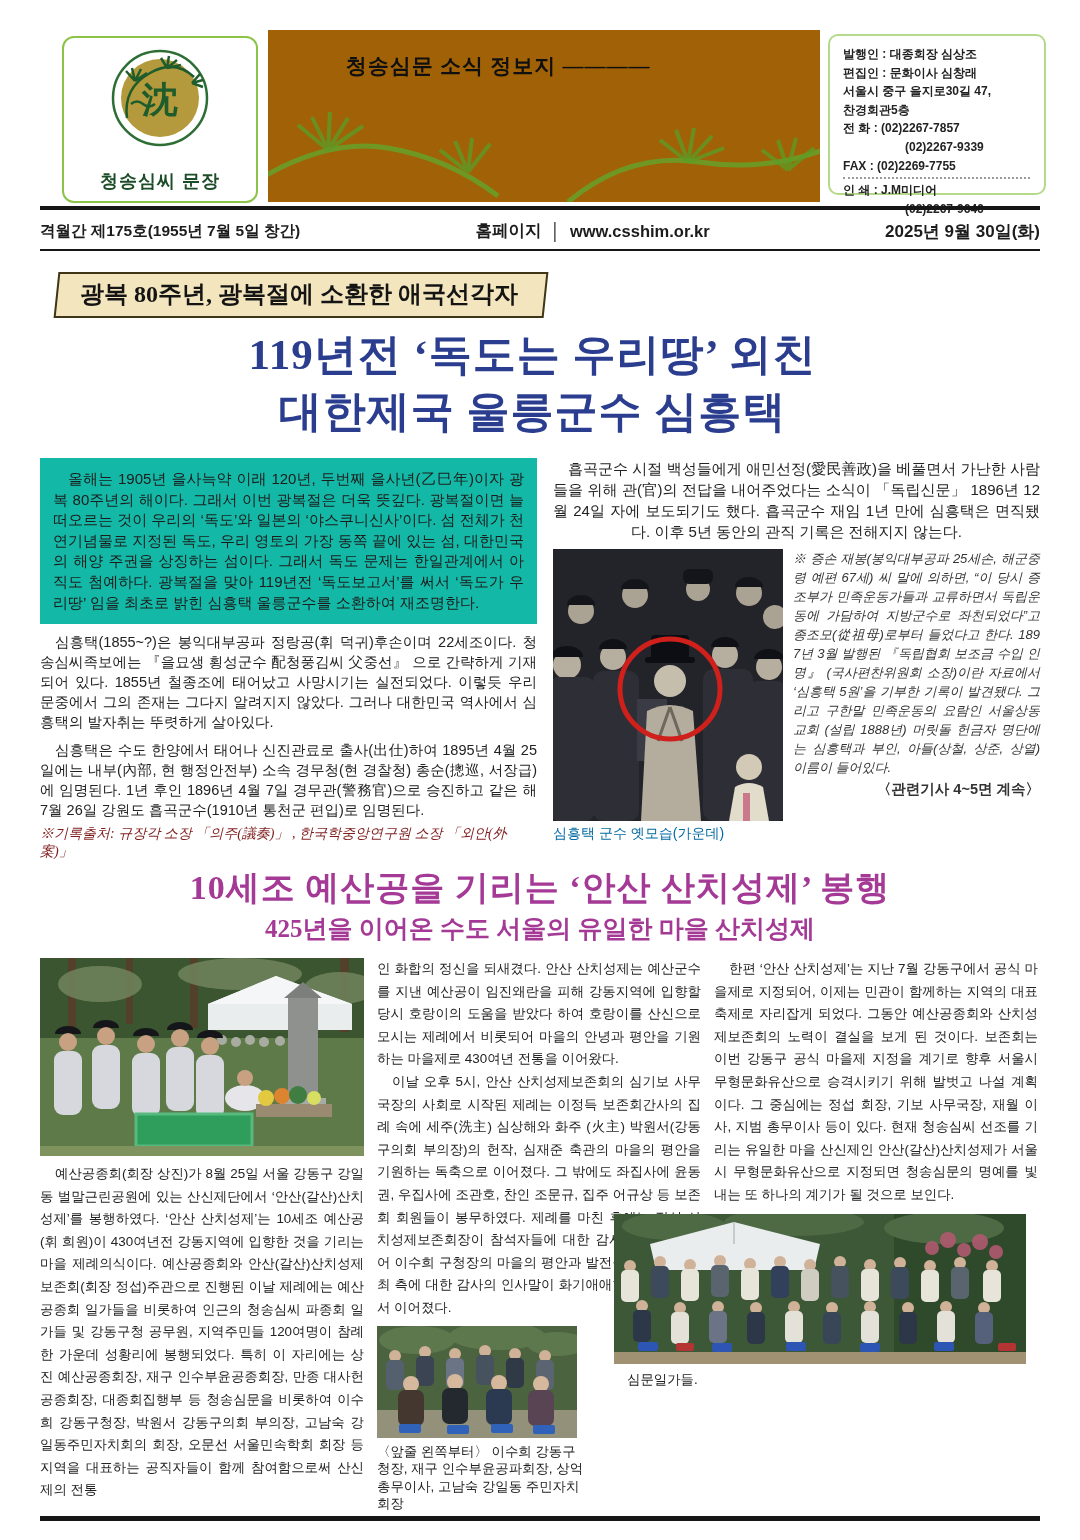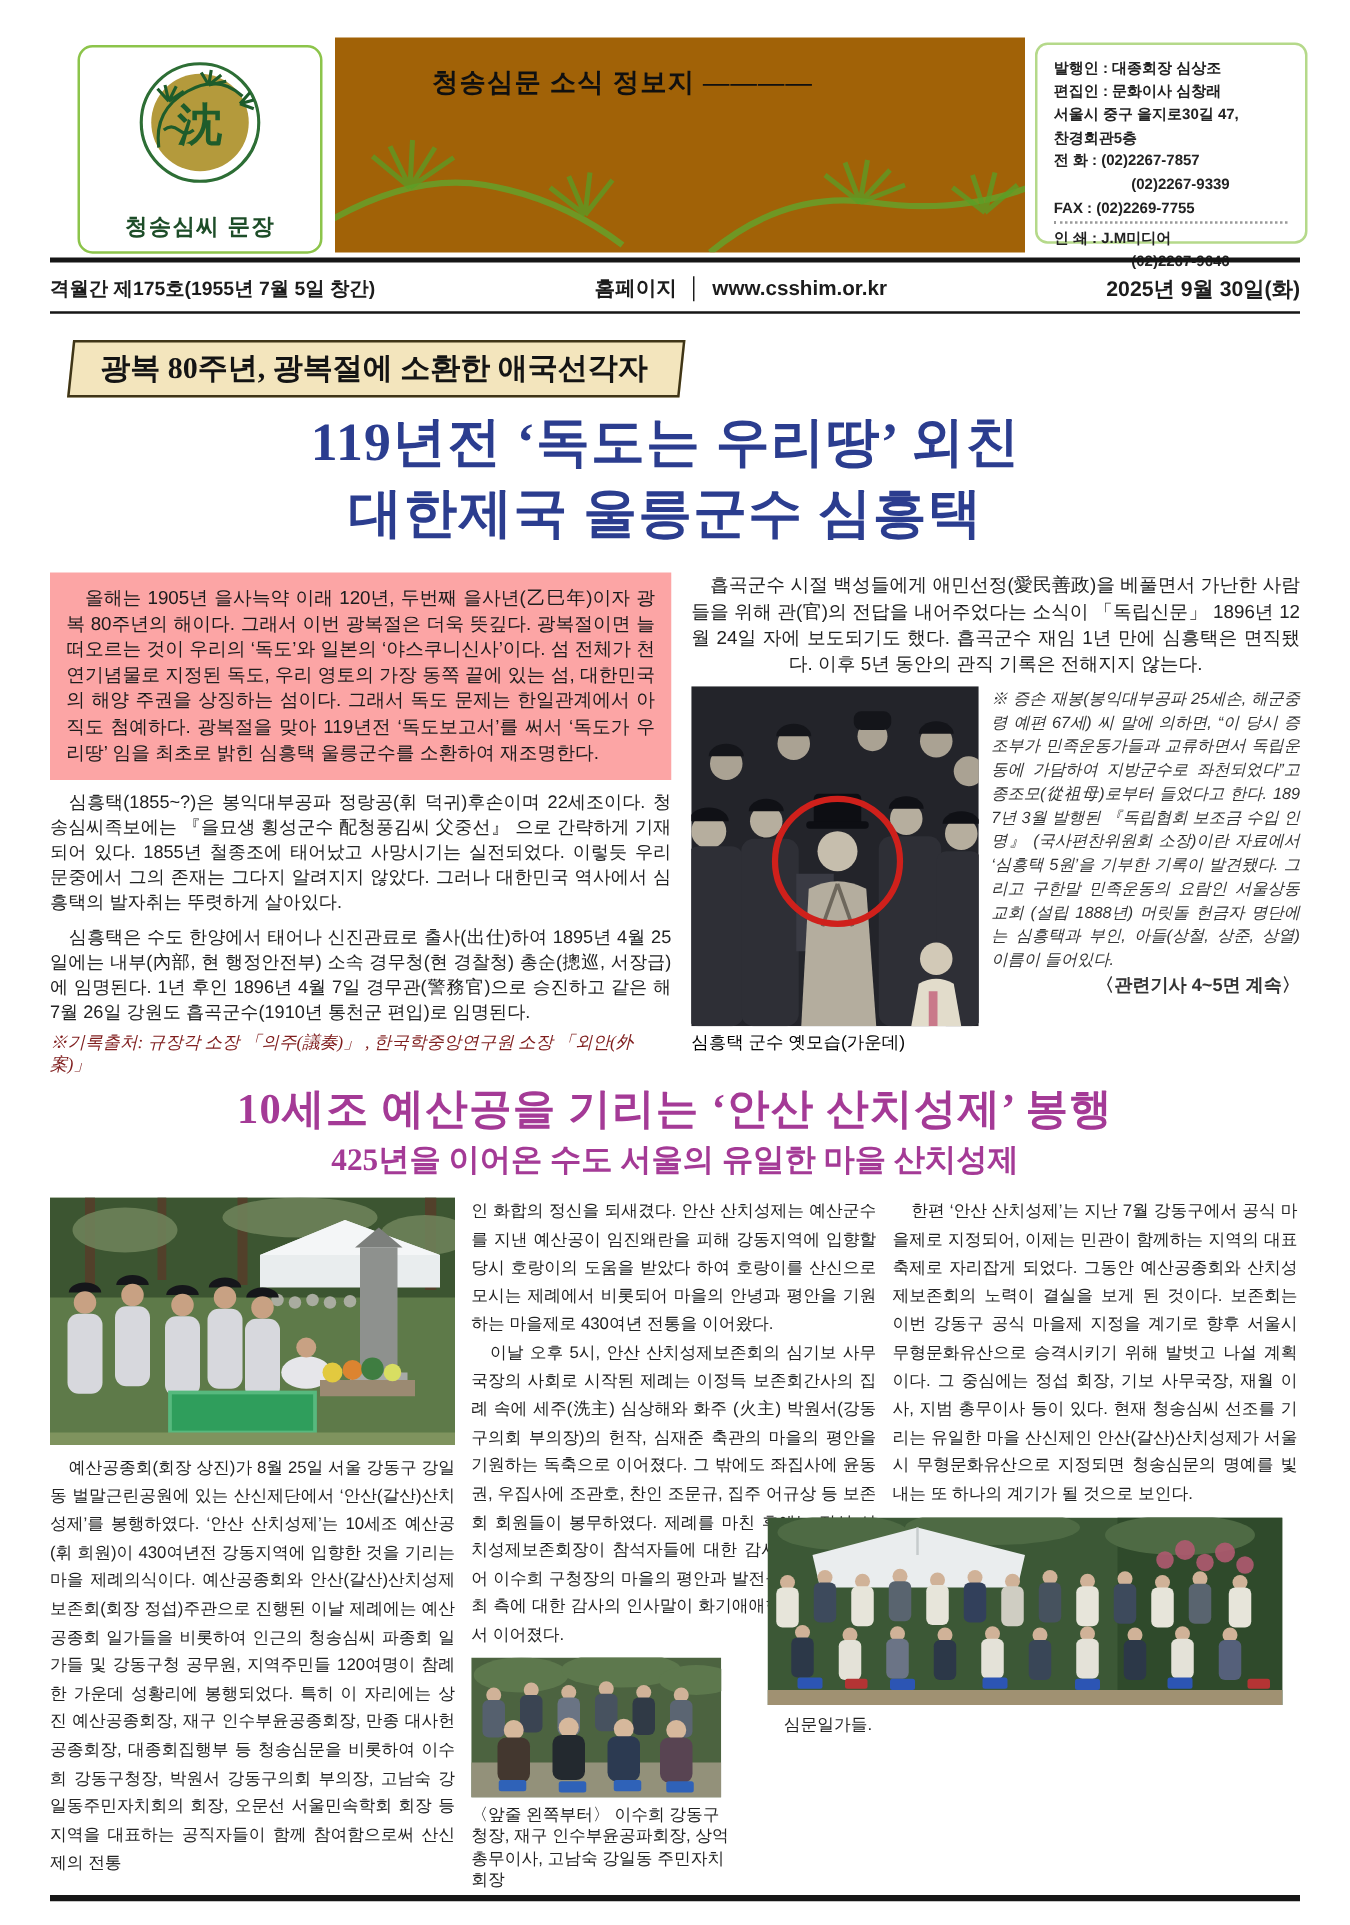--- a/index.html
+++ b/index.html
@@ -36,34 +36,34 @@
   .a1{position:absolute;left:40px;top:262px;width:1000px;height:600px;}
   .kicker{position:absolute;left:16px;top:10px;transform:skewX(-6deg);
           background:#f3e5bd;border:2px solid #3f3517;padding:4px 26px 6px 22px;}
   .kicker span{display:inline-block;transform:skewX(6deg);font-family:"Liberation Serif",serif;
                font-size:24px;font-weight:700;color:#141414;}
   .a1-headline{position:absolute;left:0;top:64px;width:985px;text-align:center;
                font-family:"Liberation Serif",serif;font-weight:700;color:#2b3d8f;
                font-size:43px;line-height:57px;letter-spacing:1px;}
   .a1-cols{position:absolute;left:0;top:196px;width:1000px;display:flex;gap:16px;}
   .a1-left{width:497px;}
-  .lead-box{background:#fca5a5;padding:11px 13px;font-size:15px;line-height:20.6px;
+  .lead-box{background:#14b8a6;padding:11px 13px;font-size:15px;line-height:20.6px;
             text-align:justify;word-break:break-all;}
   .lead-box p,.a1 p{margin:0;}
   .indent1{text-indent:15px;}
   .a1-p{margin-top:8px!important;font-size:14.5px;line-height:20px;text-align:justify;
         word-break:break-all;color:#222;}
   .a1-source{margin-top:5px!important;font-style:italic;font-size:14px;color:#7f1d1d;
              font-family:"Liberation Serif",serif;}
   .a1-right{flex:1;}
   .a1-rp{font-size:15px;line-height:21px;text-align:justify;text-align-last:center;
          word-break:break-all;color:#222;}
   .a1-photo-row{display:flex;gap:10px;margin-top:7px;}
   .photoA-wrap{width:230px;flex:none;}
-  .photo-caption{font-size:14px;color:#000000;margin-top:4px;}
+  .photo-caption{font-size:14px;color:#0369a1;margin-top:4px;}
   .a1-note{flex:1;font-style:italic;font-size:13px;line-height:19px;text-align:justify;
            word-break:break-all;color:#333;}
   .a1-note-cont{text-align:right;font-style:normal;font-weight:700;font-size:14.5px;margin-top:3px!important;}
   
   .a2{position:absolute;left:40px;top:868px;width:1000px;}
   .a2-h{margin:0;text-align:center;font-family:"Liberation Serif",serif;font-weight:700;
         color:#a43a96;font-size:34px;line-height:40px;letter-spacing:1px;}
   .a2-sub{margin:5px 0 0 0;text-align:center;font-family:"Liberation Serif",serif;
           font-weight:700;color:#a43a96;font-size:25px;line-height:32px;}
   .a2-cols{display:flex;gap:13px;margin-top:13px;}

